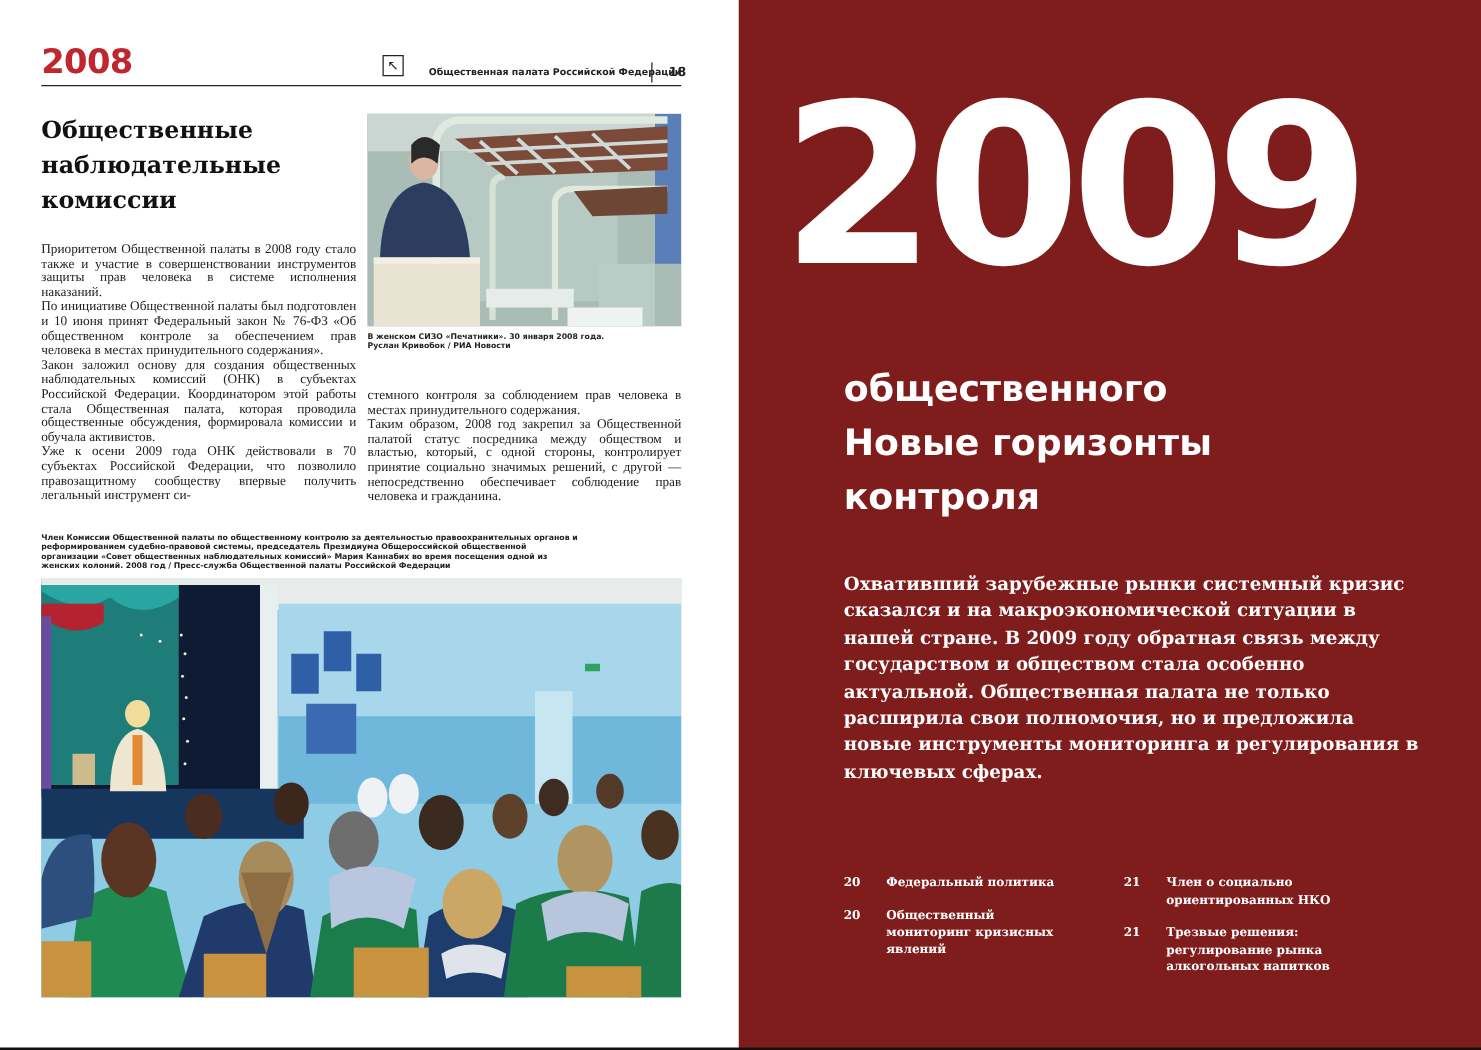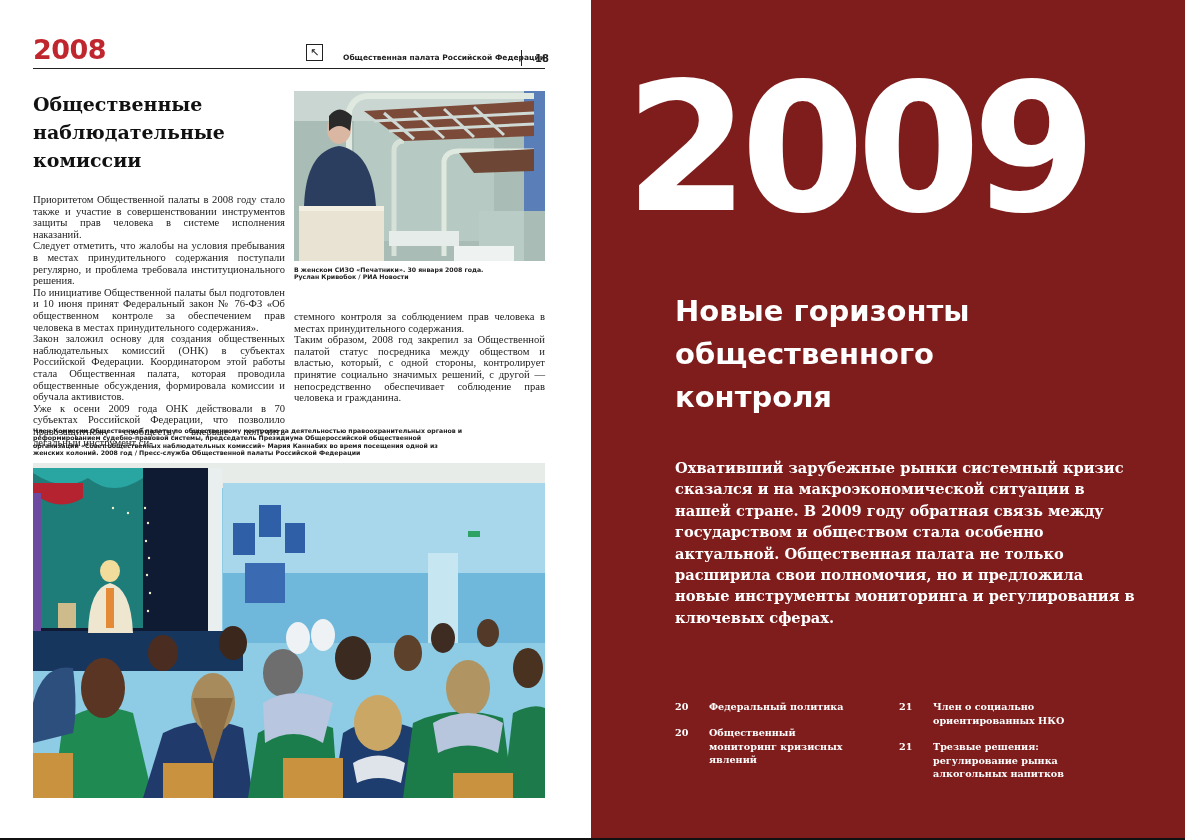--- a/index.html
+++ b/index.html
@@ -55,21 +55,20 @@
   <div class="back-icon">↖</div>
   <div class="running-head">Общественная палата Российской Федерации</div>
   <div class="head-divider"></div>
   <div class="page-num">18</div>
   <div class="head-rule"></div>
 
   <h1 class="article-title">Общественные наблюдательные комиссии</h1>
 
   <div class="body-col col-a">
     <p>Приоритетом Общественной палаты в 2008 году стало также и участие в совершенствовании инструментов защиты прав человека в системе исполнения наказаний.</p>
-    <p>Следует отметить, что жалобы на условия пребывания в местах принудительного содержания поступали регулярно, и проблема требовала институционального решения.</p>
     <p>По инициативе Общественной палаты был подготовлен и 10 июня принят Федеральный закон № 76-ФЗ «Об общественном контроле за обеспечением прав человека в местах принудительного содержания».</p>
     <p>Закон заложил основу для создания общественных наблюдательных комиссий (ОНК) в субъектах Российской Федерации. Координатором этой работы стала Общественная палата, которая проводила общественные обсуждения, формировала комиссии и обучала активистов.</p>
     <p>Уже к осени 2009 года ОНК действовали в 70 субъектах Российской Федерации, что позволило правозащитному сообществу впервые получить легальный инструмент си-</p>
   </div>
 
   <div class="photo photo-top" title="Женщина в синем свитере у двухъярусных кроватей в камере">
     <svg width="251" height="170" viewBox="0 0 251 170">
       <rect width="251" height="170" fill="#a9bdb6"></rect>
       <rect x="0" y="0" width="251" height="30" fill="#c9d6d2"></rect>
       <rect x="60" y="30" width="140" height="120" fill="#b7c9c3"></rect>
@@ -189,22 +188,22 @@
         <rect x="250" y="295" width="60" height="40"></rect>
         <rect x="420" y="310" width="60" height="25"></rect>
       </g>
     </svg>
   </div>
 </div>
 
 <div class="right-page">
   <div class="year-big">2009</div>
   <h2 class="section-title">
+    <div>общественного</div>
     <div>Новые горизонты</div>
-    <div>общественного</div>
     <div>контроля</div>
   </h2>
   <p class="lead">Охвативший зарубежные рынки системный кризис сказался и на макроэкономической ситуации в нашей стране. В 2009 году обратная связь между государством и обществом стала особенно актуальной. Общественная палата не только расширила свои полномочия, но и предложила новые инструменты мониторинга и регулирования в ключевых сферах.</p>
 
   <div class="toc">
     <div class="toc-item toc-0">
       <span class="toc-num">20</span>
       <span class="toc-label">Федеральный политика</span>
     </div>
     <div class="toc-item toc-1">

